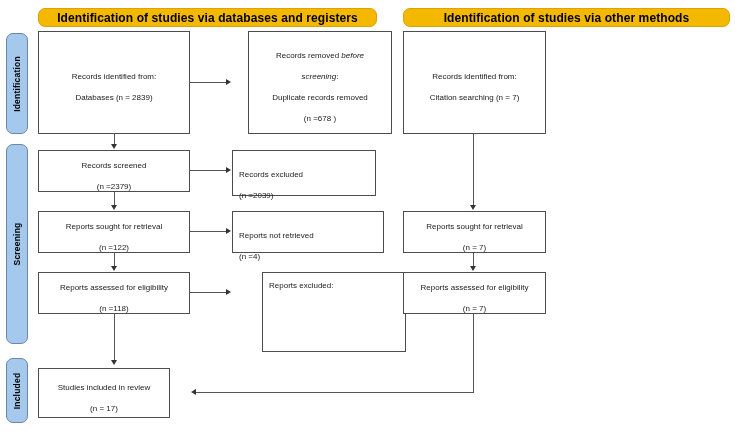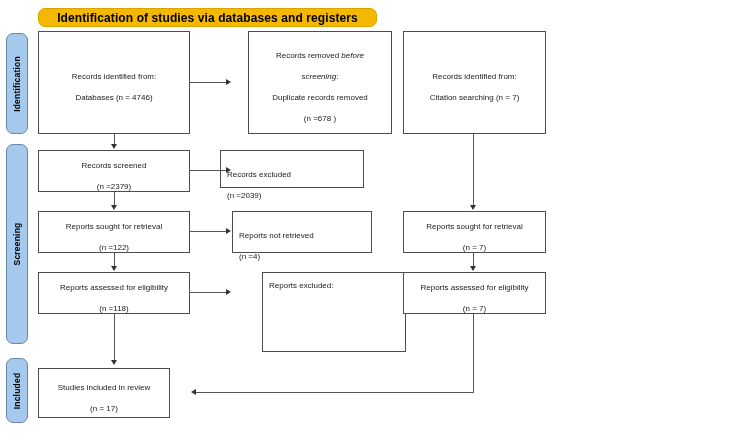--- a/index.html
+++ b/index.html
@@ -127,37 +127,40 @@
 </style>
 </head>
 <body>
 
 <div id="diagram">
 
   <div class="phase-header" style="left:38px; top:8px; width:339px; height:19px;">
     <span>Identification of studies via databases and registers</span>
   </div>
 
+  <div class="phase-header" style="left:403px; top:8px; width:327px; height:19px;">
+    <span>Identification of studies via other methods</span>
+  </div>
 
   <div class="side-rail" style="left:6px; top:33px; width:22px; height:101px;">
     <span class="rail-text">Identification</span>
   </div>
 
   <div class="side-rail" style="left:6px; top:144px; width:22px; height:200px;">
     <span class="rail-text">Screening</span>
   </div>
 
   <div class="side-rail" style="left:6px; top:358px; width:22px; height:65px;">
     <span class="rail-text">Included</span>
   </div>
 
   <div class="node" style="left:38px; top:31px; width:152px; height:103px;">
     <div class="node-text">
       <span>Records identified from:</span><br>
-      <span>Databases (n = 4746)</span>
+      <span>Databases (n = 2839)</span>
     </div>
   </div>
 
   <div class="node" style="left:38px; top:150px; width:152px; height:42px;">
     <div class="node-text">
       <span>Records screened</span><br>
       <span>(n =2379)</span>
     </div>
   </div>
 
@@ -184,28 +187,28 @@
 
   <div class="node" style="left:232px; top:31px; width:144px; height:103px;margin-left:16px;">
     <div class="node-text">
       <span>Records removed </span><span class="em">before</span><br>
       <span class="em">screening</span><span>:</span><br>
       <span>Duplicate records removed</span><br>
       <span>(n =678 )</span>
     </div>
   </div>
 
-  <div class="node left-align" style="left:220px; top:150px; width:144px; height:38px;">
+  <div class="node left-align" style="left:232px; top:150px; width:144px; height:46px;">
     <div class="node-text">
       <span>Records excluded</span><br>
       <span>(n =2039)</span>
     </div>
   </div>
 
-  <div class="node left-align" style="left:232px; top:211px; width:140px; height:42px;">
+  <div class="node left-align" style="left:232px; top:211px; width:152px; height:42px;">
     <div class="node-text">
       <span>Reports not retrieved</span><br>
       <span>(n =4)</span>
     </div>
   </div>
 
   <div class="node left-align" style="left:232px; top:272px; width:144px; height:80px;margin-left:30px;">
     <div>
       <div class="node-text" style="text-align:left;">Reports excluded:</div>
     </div>

